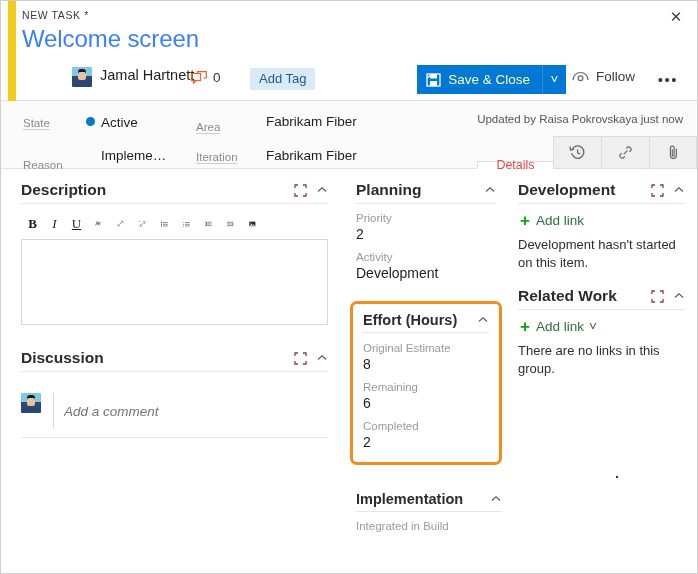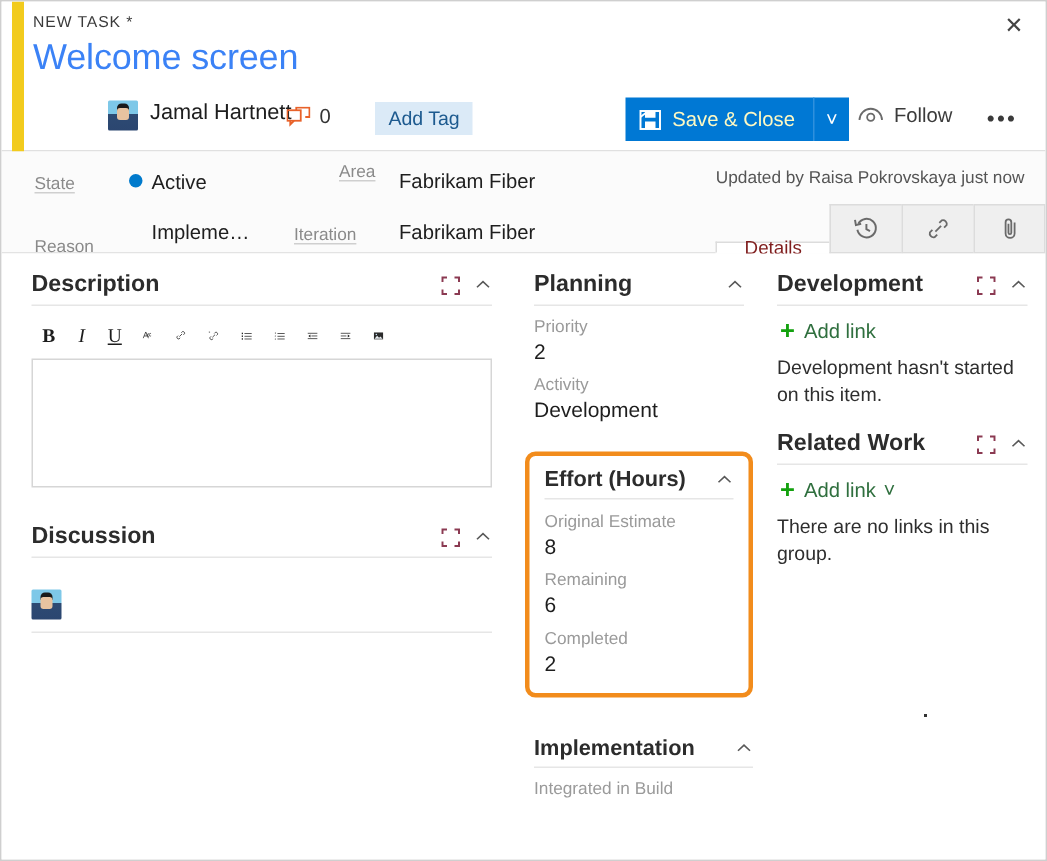--- a/index.html
+++ b/index.html
@@ -207,21 +207,21 @@
     border-bottom: 1px solid #dcdcdc;
     border-right: none;
     font-size: 12.5px;
     color: #3f6fa8;
     cursor: pointer;
   }
   .tab:last-child { border-right: 1px solid #dcdcdc; }
   .tab.active {
     background: #fff;
     border-bottom: 1px solid #fff;
-    color: #7f1d1d;
+    color: #ef4444;
     min-width: 76px;
     margin-top: 25px;
   }
 
   
   .body {
     position: relative;
     height: 404px;
     display: flex;
     background: #fff;
@@ -414,21 +414,21 @@
       <span class="state-dot"></span><span class="fvalue">Active</span>
     </div>
 
     <div class="fgroup" style="left:22px; top:54px;">
       <span class="flabel">Reason</span>
     </div>
     <div class="fgroup" style="left:100px; top:45px;">
       <span class="fvalue">Impleme…</span>
     </div>
 
-    <div class="fgroup" style="left:195px; top:4px;margin-left:30px;">
+    <div class="fgroup" style="left:195px; top:16px;">
       <span class="flabel">Area</span>
     </div>
     <div class="fgroup" style="left:265px; top:11px;">
       <span class="fvalue">Fabrikam Fiber</span>
     </div>
 
     <div class="fgroup" style="left:195px; top:46px;">
       <span class="flabel">Iteration</span>
     </div>
     <div class="fgroup" style="left:265px; top:45px;">
@@ -562,20 +562,21 @@
             </svg>
             <svg class="chev" viewBox="0 0 12 12">
               <path d="M2 7.5 L6 3.8 L10 7.5" fill="none" stroke="#595959" stroke-width="1.1"></path>
             </svg>
           </span>
         </div>
         <div class="hr"></div>
 
         <div class="comment-row">
           <div class="avatar"></div>
+          <input class="comment-input" type="text" placeholder="Add a comment" style="">
         </div>
         <div class="comment-bottom-rule"></div>
       </div>
     </div>
 
     <div class="col col-mid">
       <div class="mid-divider"></div>
 
       <div class="sect-head">
         <span class="sect-title">Planning</span>

